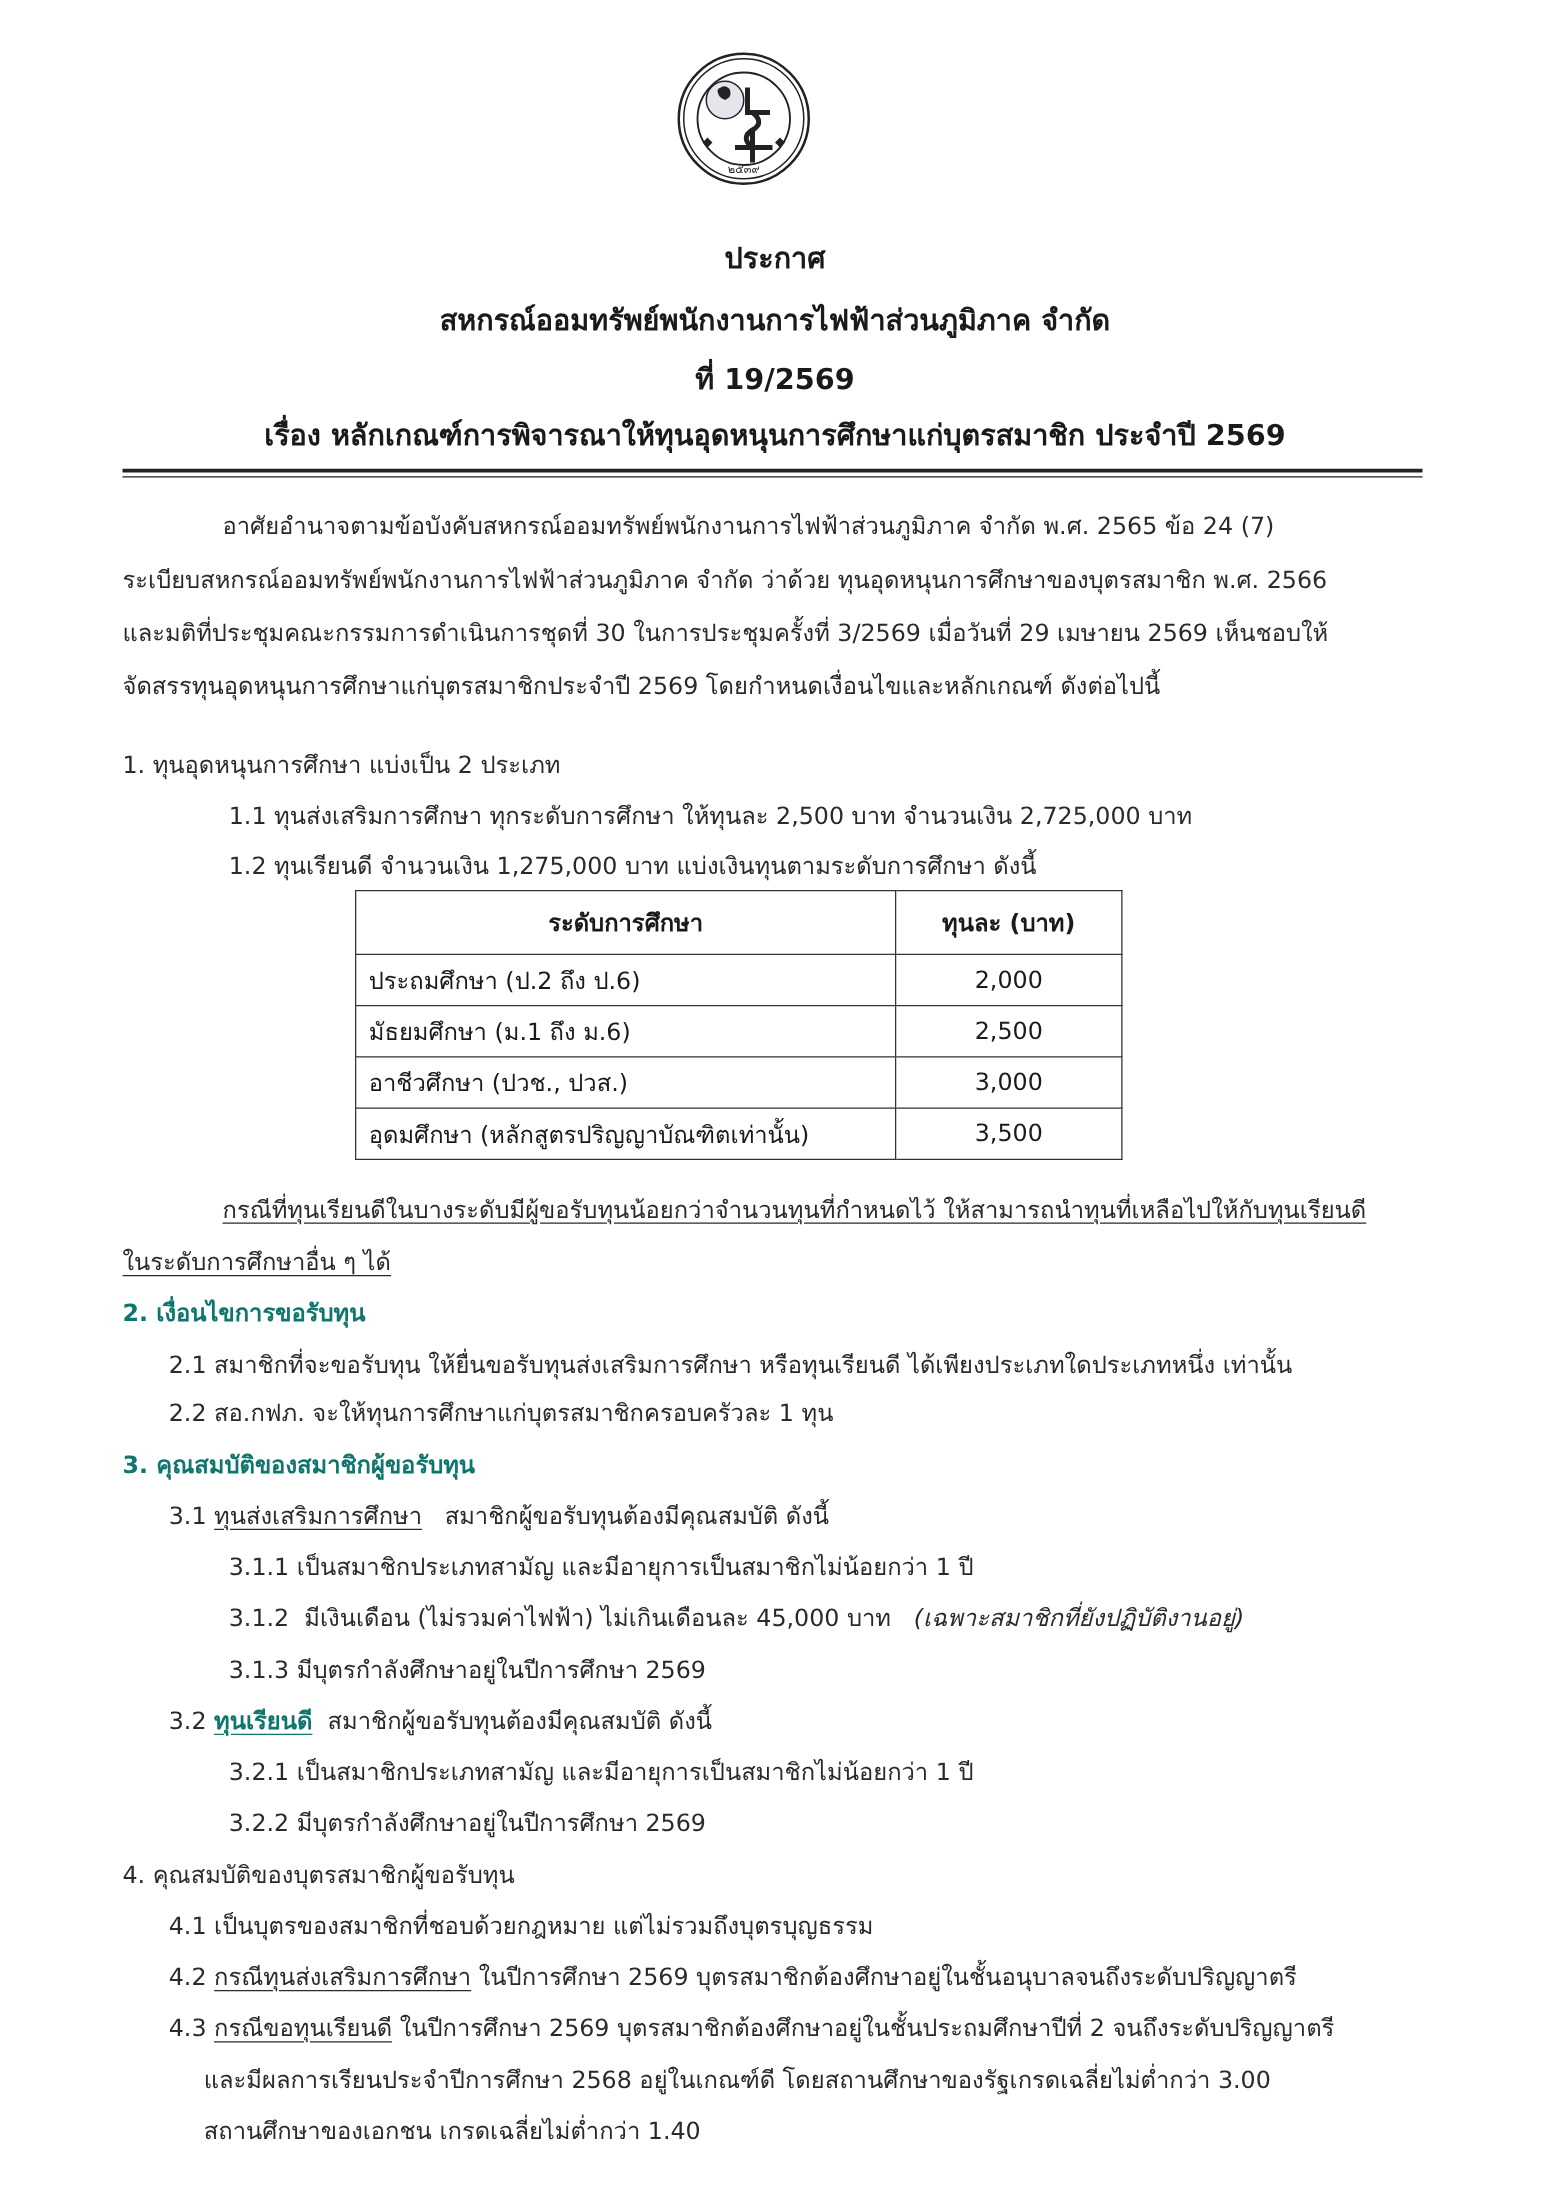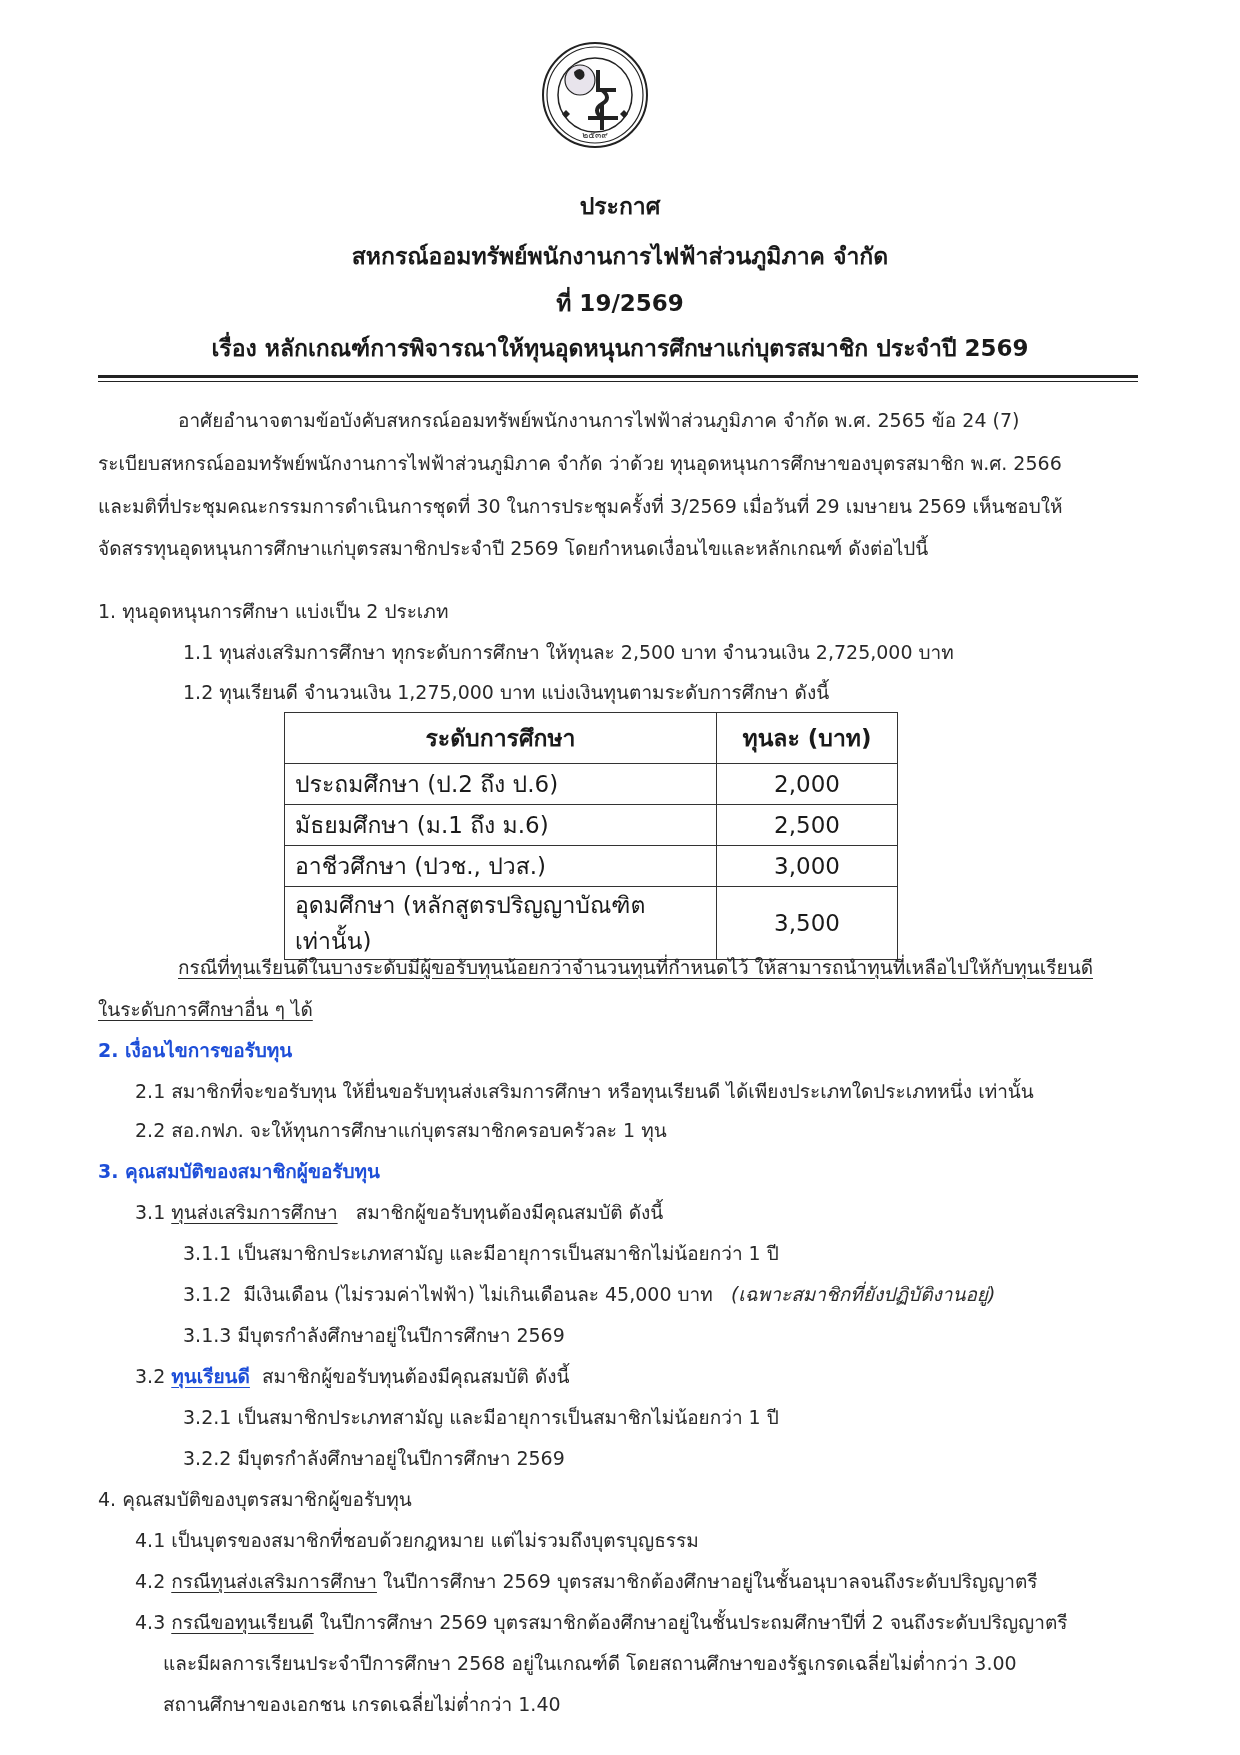--- a/index.html
+++ b/index.html
@@ -12,24 +12,24 @@
   .logo { position: absolute; left: 540px; top: 40px; width: 110px; height: 118px; }
   .center { position: absolute; left: 0; width: 1240px; text-align: center; font-weight: bold; }
   .t1 { top: 188px; font-size: 23px; }
   .t2 { top: 238px; font-size: 23px; }
   .t3 { top: 285px; font-size: 23px; }
   .t4 { top: 330px; font-size: 23px; }
   .rule { position: absolute; left: 98px; width: 1040px; background: #222; }
   .rule.a { top: 375px; height: 3px; }
   .rule.b { top: 381px; height: 1px; }
   .line { position: absolute; font-size: 19px; white-space: nowrap; color: #2a2a2a; }
-  .bold { font-weight: bold; color: #1d4ed8; }
+  .bold { font-weight: bold; color: #0f766e; }
   .u { text-decoration: underline; text-underline-offset: 4px; }
   .i { font-style: italic; }
-  table.grant { position: absolute; left: 284px; top: 712px; width: 614px; border-collapse: collapse; font-size: 23px; }
+  table.grant { position: absolute; left: 284px; top: 712px; width: 614px; border-collapse: collapse; font-size: 19px; }
   table.grant td, table.grant th { border: 1.5px solid #333; height: 40px; padding: 0 10px; }
   table.grant th { font-weight: bold; text-align: center; height: 50px; }
   table.grant td.amt { text-align: center; width: 160px; }
   table.grant th.amt { width: 160px; }
 </style>
 </head>
 <body>
 
 <div class="page">
 

